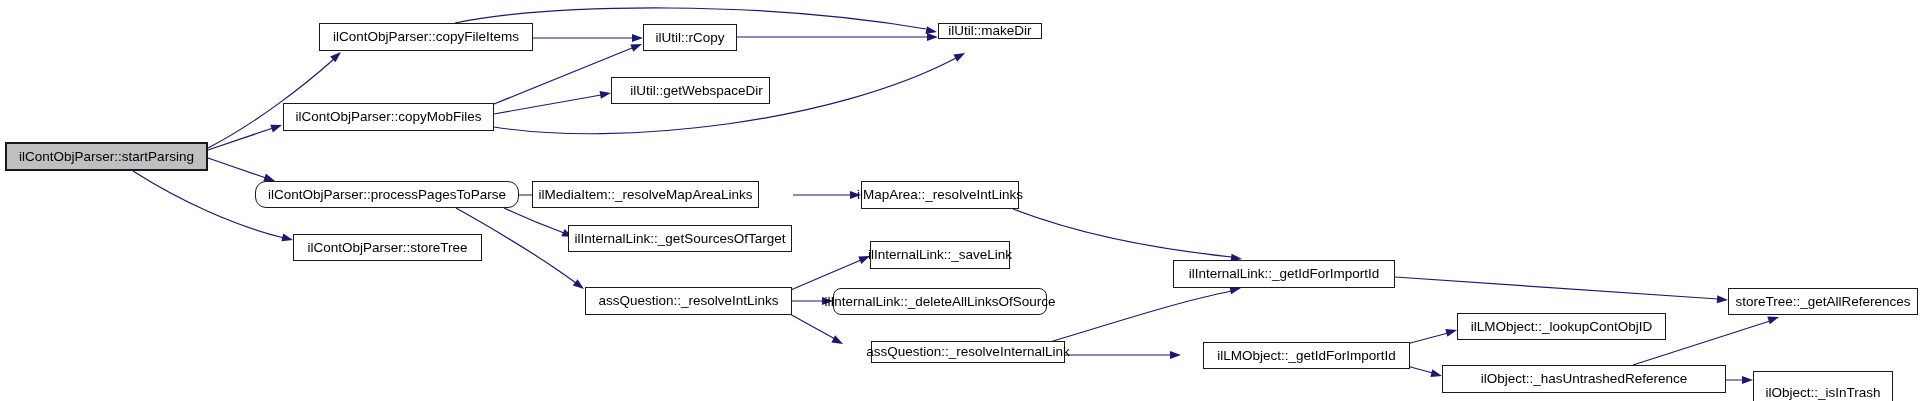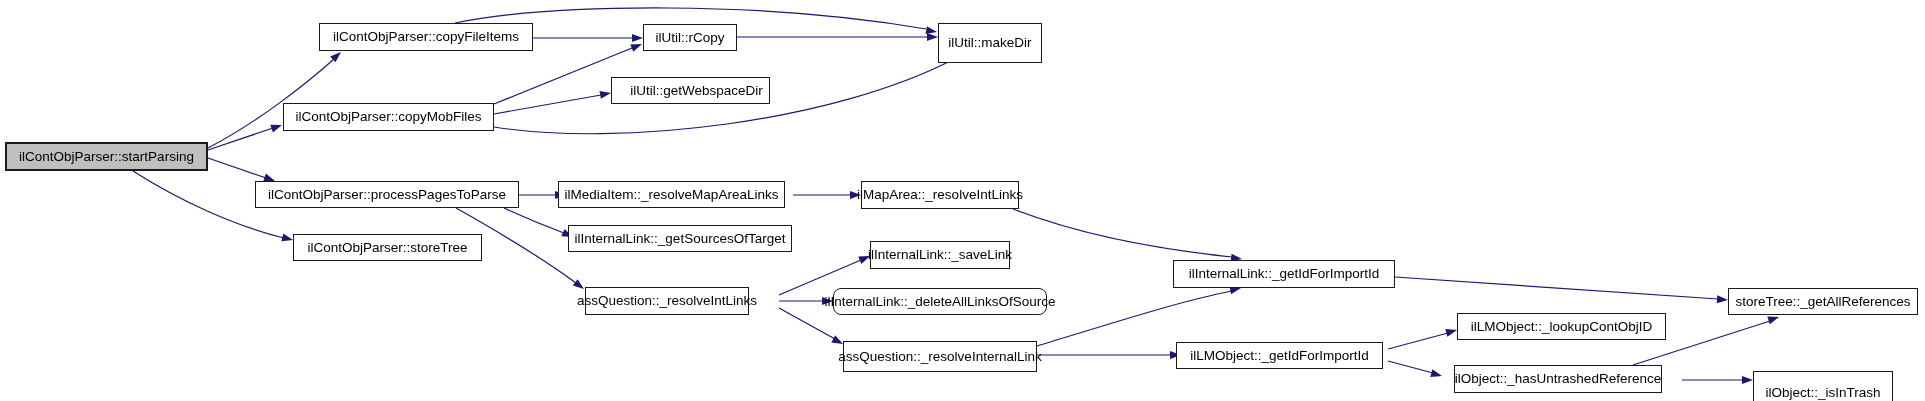--- a/index.html
+++ b/index.html
@@ -130,31 +130,31 @@
         <polygon points="1779,317 1769.8,324.2 1767.3,316.6" fill="#191970"></polygon>
       </g>
       <g>
         <path d="M1682,380 L1743,380" fill="none" stroke="#191970" stroke-width="1.2"></path>
         <polygon points="1753,380 1742.0,384.0 1742.0,376.0" fill="#191970"></polygon>
       </g>
     </svg>
 <div class="node highlight" style="left: 5px; top: 142px; width: 203px; height: 29px;">ilContObjParser::startParsing</div>
     <div class="node" style="left: 281px; top: 23px; width: 214px; height: 28px; margin-left: 38px;">ilContObjParser::copyFileItems</div>
     <div class="node" style="left: 643px; top: 24px; width: 94px; height: 27px;">ilUtil::rCopy</div>
-    <div class="node" style="left: 938px; top: 23px; width: 104px; height: 40px;">ilUtil::makeDir</div>
+    <div class="node" style="left: 938px; top: 23px; width: 104px; height: 16px;">ilUtil::makeDir</div>
     <div class="node" style="left: 611px; top: 77px; width: 159px; height: 27px; padding-left: 12px;">ilUtil::getWebspaceDir</div>
     <div class="node" style="left: 283px; top: 103px; width: 211px; height: 28px;">ilContObjParser::copyMobFiles</div>
-    <div class="node" style="left: 255px; top: 181px; width: 264px; height: 27px;">ilContObjParser::processPagesToParse</div>
+    <div class="node" style="left: 255px; top: 181px; width: 264px; height: 27px; border-radius: 11px;">ilContObjParser::processPagesToParse</div>
     <div class="node" style="left: 293px; top: 234px; width: 189px; height: 27px;">ilContObjParser::storeTree</div>
-    <div class="node" style="left: 558px; top: 181px; width: 227px; height: 27px; text-align: center;">ilMediaItem::_resolveMapAreaLinks</div>
+    <div class="node" style="left: 532px; top: 181px; width: 227px; height: 27px; text-align: center;">ilMediaItem::_resolveMapAreaLinks</div>
     <div class="node" style="left: 568px; top: 225px; width: 224px; height: 27px;">ilInternalLink::_getSourcesOfTarget</div>
     <div class="node" style="left: 861px; top: 181px; width: 158px; height: 28px;">ilMapArea::_resolveIntLinks</div>
     <div class="node" style="left: 870px; top: 235px; width: 140px; height: 28px; margin-top: 6px;">ilInternalLink::_saveLink</div>
-    <div class="node" style="left: 585px; top: 287px; width: 164px; height: 28px;">assQuestion::_resolveIntLinks</div>
+    <div class="node" style="left: 585px; top: 287px; width: 207px; height: 28px;">assQuestion::_resolveIntLinks</div>
     <div class="node" style="left: 833px; top: 288px; width: 214px; height: 27px; border-radius: 8px;">ilInternalLink::_deleteAllLinksOfSource</div>
-    <div class="node" style="left: 843px; top: 341px; width: 194px; height: 31px;">assQuestion::_resolveInternalLink</div>
+    <div class="node" style="left: 871px; top: 341px; width: 194px; height: 22px;">assQuestion::_resolveInternalLink</div>
     <div class="node" style="left: 1173px; top: 260px; width: 222px; height: 28px;">ilInternalLink::_getIdForImportId</div>
-    <div class="node" style="left: 1176px; top: 342px; width: 207px; height: 27px;">ilLMObject::_getIdForImportId</div>
+    <div class="node" style="left: 1203px; top: 342px; width: 207px; height: 27px;">ilLMObject::_getIdForImportId</div>
     <div class="node" style="left: 1457px; top: 313px; width: 209px; height: 27px;">ilLMObject::_lookupContObjID</div>
-    <div class="node" style="left: 1442px; top: 365px; width: 208px; height: 28px; margin-left: 12px;">ilObject::_hasUntrashedReference</div>
+    <div class="node" style="left: 1442px; top: 365px; width: 284px; height: 28px;">ilObject::_hasUntrashedReference</div>
     <div class="node" style="left: 1728px; top: 288px; width: 190px; height: 27px;">storeTree::_getAllReferences</div>
     <div class="node" style="left: 1753px; top: 371px; width: 140px; height: 44px;">ilObject::_isInTrash</div>
   </div>
 
 </body></html>

